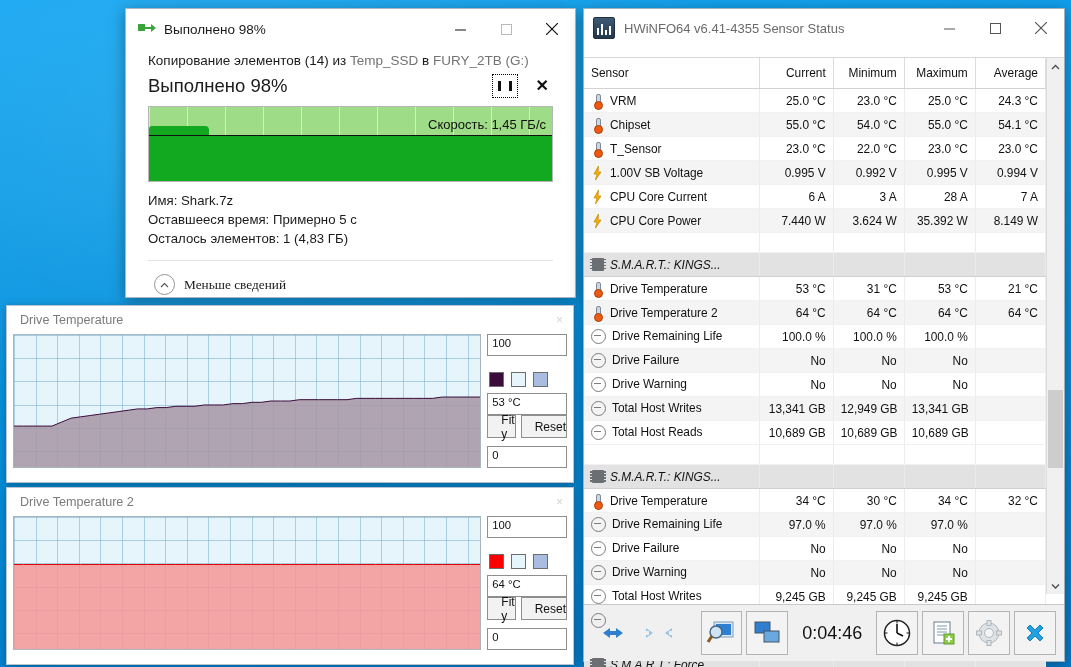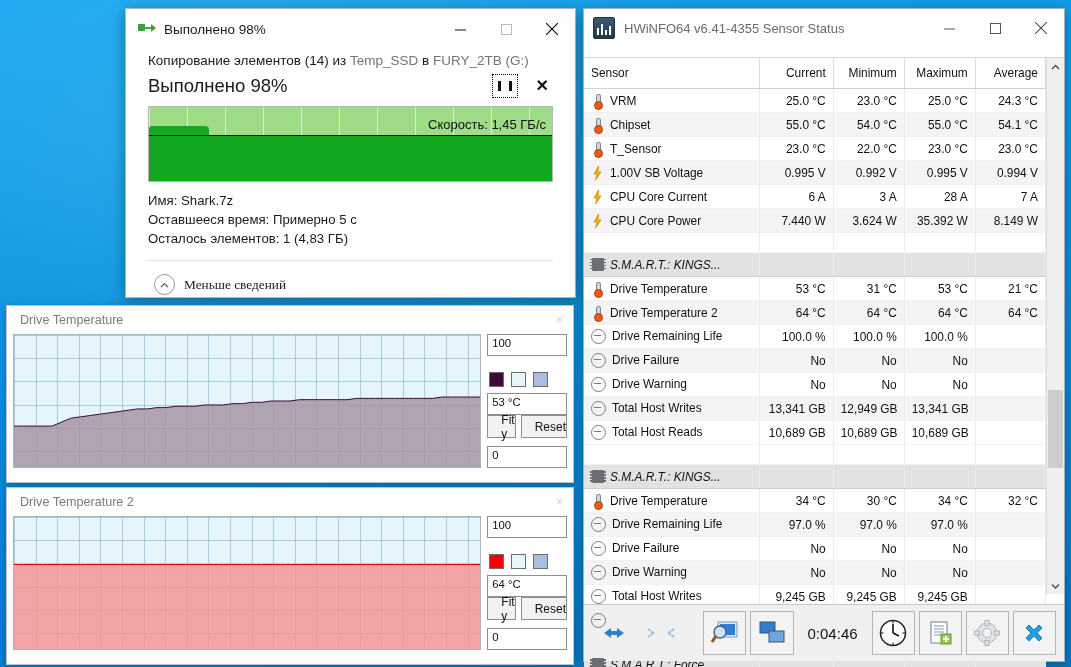--- a/index.html
+++ b/index.html
@@ -81,21 +81,21 @@
 
   .vscroll{flex:0 0 17px;background:#f0f0f0;border-left:1px solid #dcdcdc;position:relative;}
   .vscroll .arr{height:17px;display:flex;align-items:center;justify-content:center;}
   .vscroll .arr.bot{position:absolute;bottom:0;left:0;right:0;}
   .vscroll .thumb{position:absolute;left:1px;right:1px;top:332px;height:78px;background:#cdcdcd;}
 
   .hw-toolbar{flex:0 0 auto;height:56px;background:#f0f0f0;border-top:1px solid #c8c8c8;display:flex;align-items:center;padding:0 8px;gap:4px;}
   .tbtn{width:44px;height:42px;border:1px solid #b4b4b4;background:#f3f3f3;display:flex;align-items:center;justify-content:center;}
   .tbtn.flat{border:1px solid transparent;background:transparent;}
   .tb-gap{width:14px;}
-  .tb-time{font-size:15px;color:#111;padding:0 10px;}
+  .tb-time{font-size:18px;color:#111;padding:0 10px;}
 
   
   .gpanel{position:absolute;left:6px;width:566px;background:#fff;border:1px solid #b9c4cf;box-shadow:0 2px 8px rgba(0,0,0,.28);}
   #gp1{top:305px;height:176px;}
   #gp2{top:487px;height:176px;}
   .gp-head{height:28px;display:flex;align-items:center;}
   .gp-head .t{margin-left:13px;font-size:12.6px;color:#7b7b7b;}
   .gp-head .x{margin-left:auto;margin-right:10px;font-size:12px;color:#d2d2d2;}
   .gp-body{display:flex;padding:0 6px 6px 6px;height:140px;box-sizing:border-box;}
   .plot{flex:1 1 auto;position:relative;background:#e6f5fb;border:1px solid #a8b6c0;overflow:hidden;}

